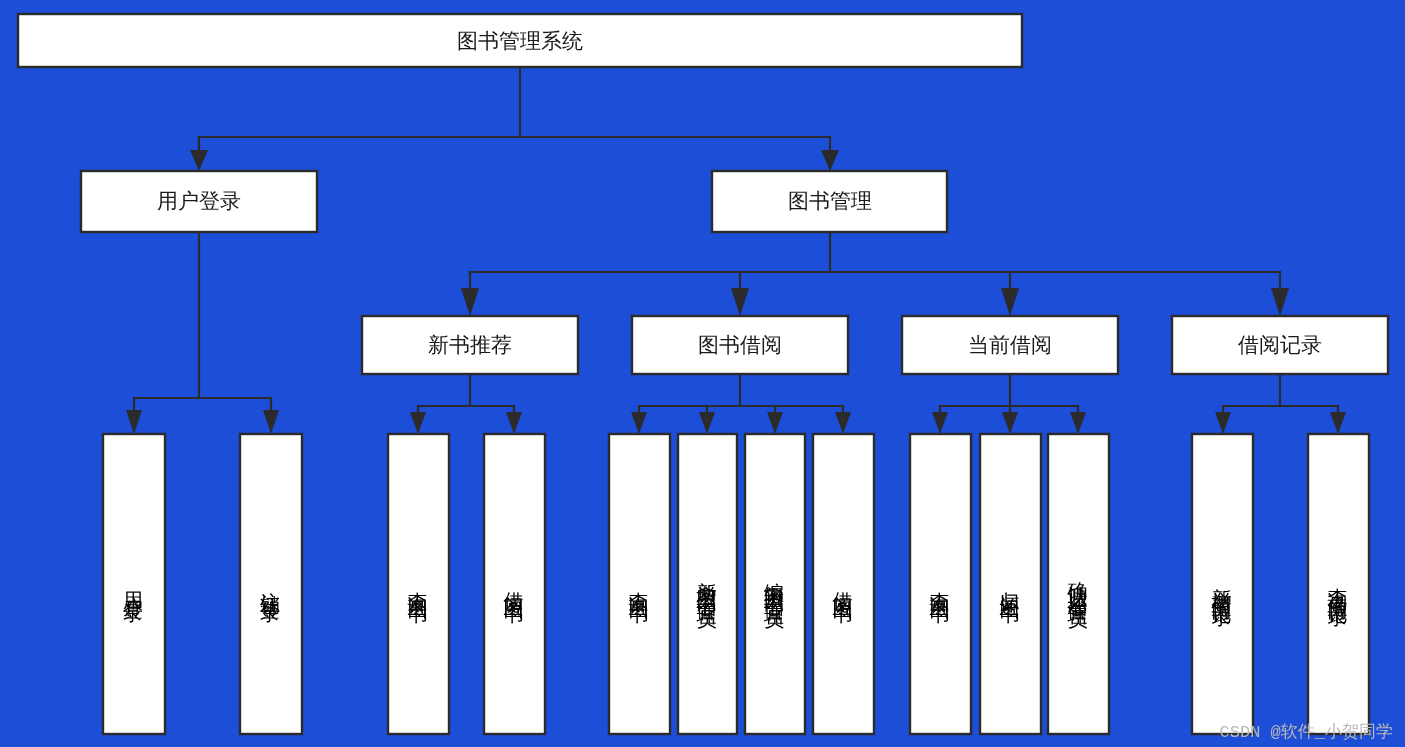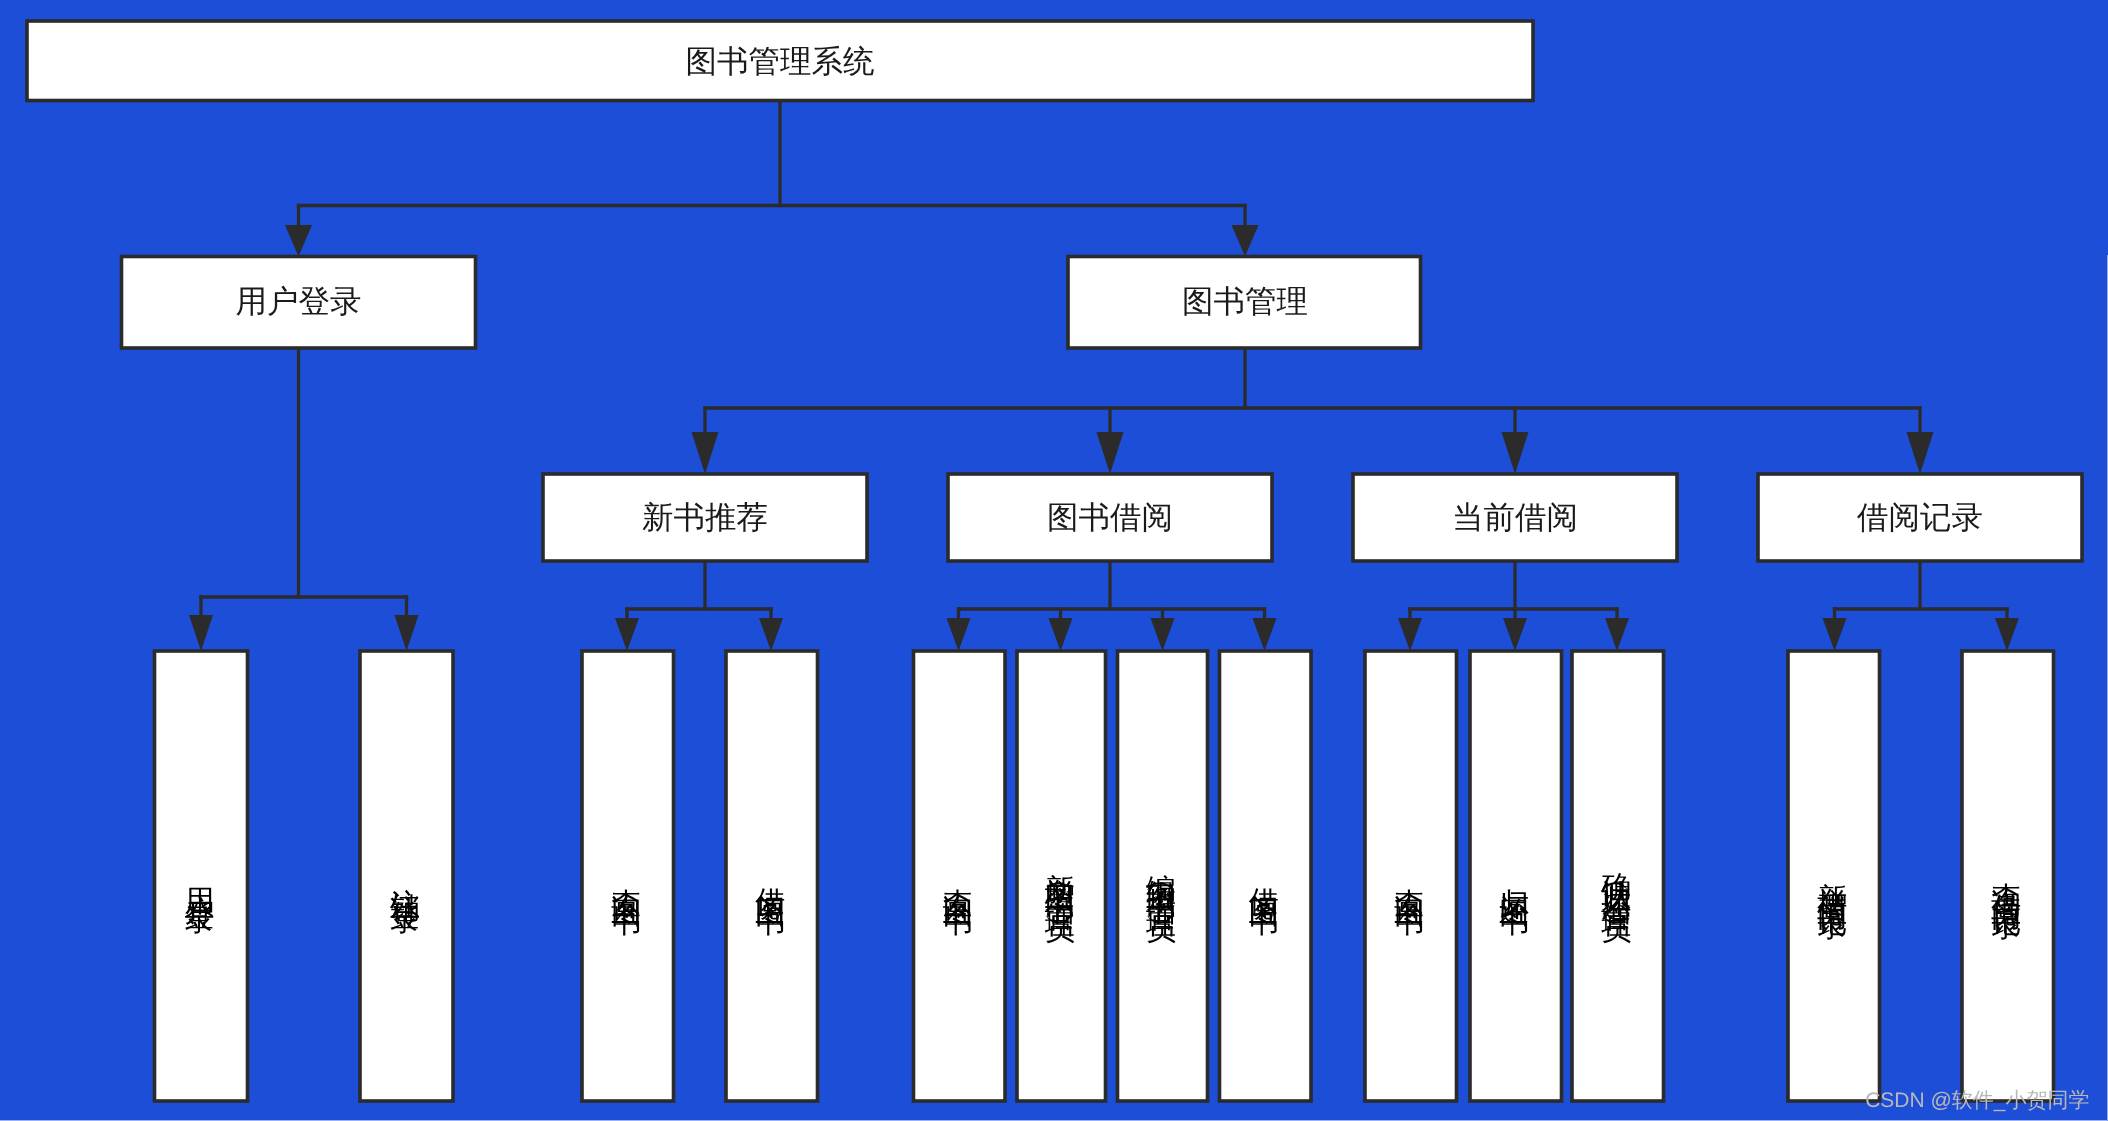--- a/index.html
+++ b/index.html
@@ -54,22 +54,22 @@
     fill: #1a1a1a;
     writing-mode: vertical-rl;
     text-orientation: upright;
     letter-spacing: 4px;
     white-space: pre;
   }
   .watermark-text {
     position: absolute;
     right: 12px;
     bottom: 4px;
-    font-family: Liberation Sans, sans-serif;
-    font-size: 14px;
+    font-family: Liberation Mono, monospace;
+    font-size: 17px;
     color: #b8b8b8;
     white-space: nowrap;
     user-select: none;
     pointer-events: none;
     text-align: right;
   }
 </style>
 </head>
 <body>
 

